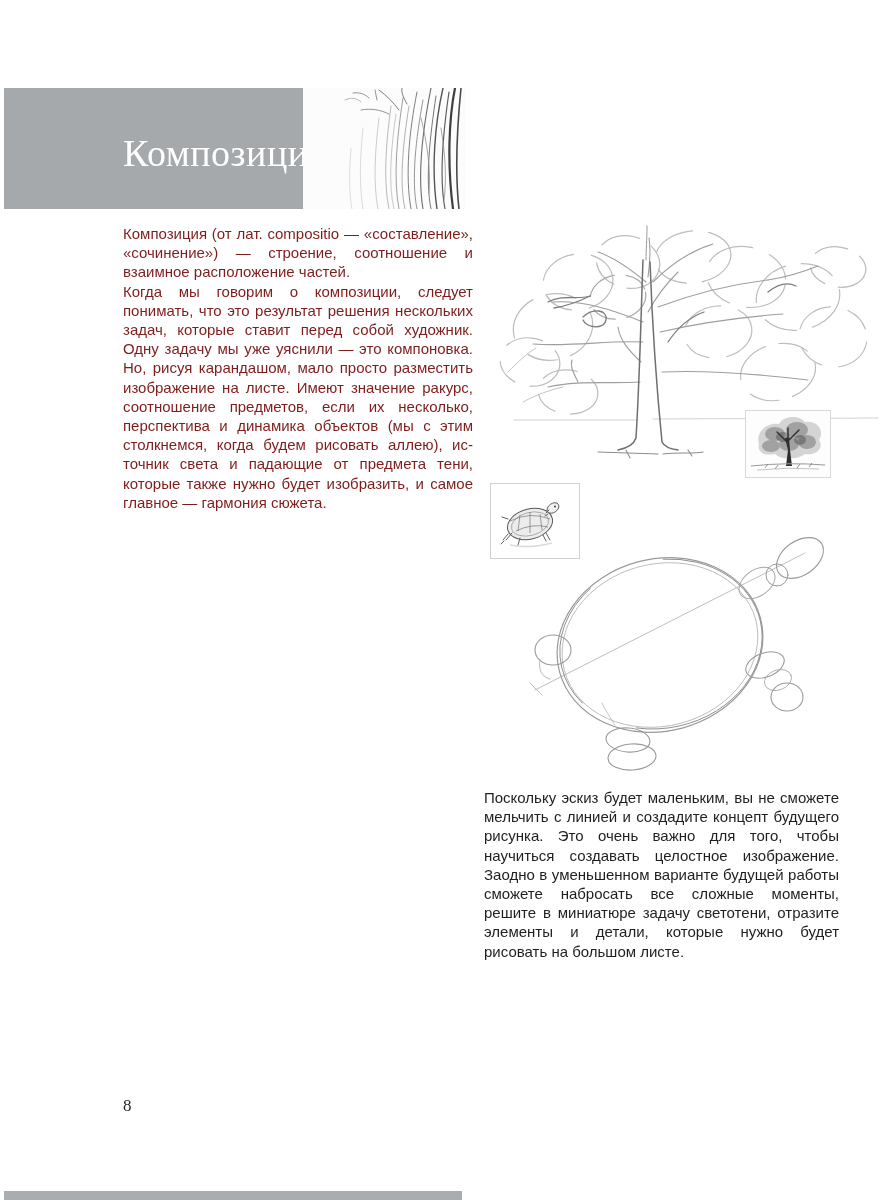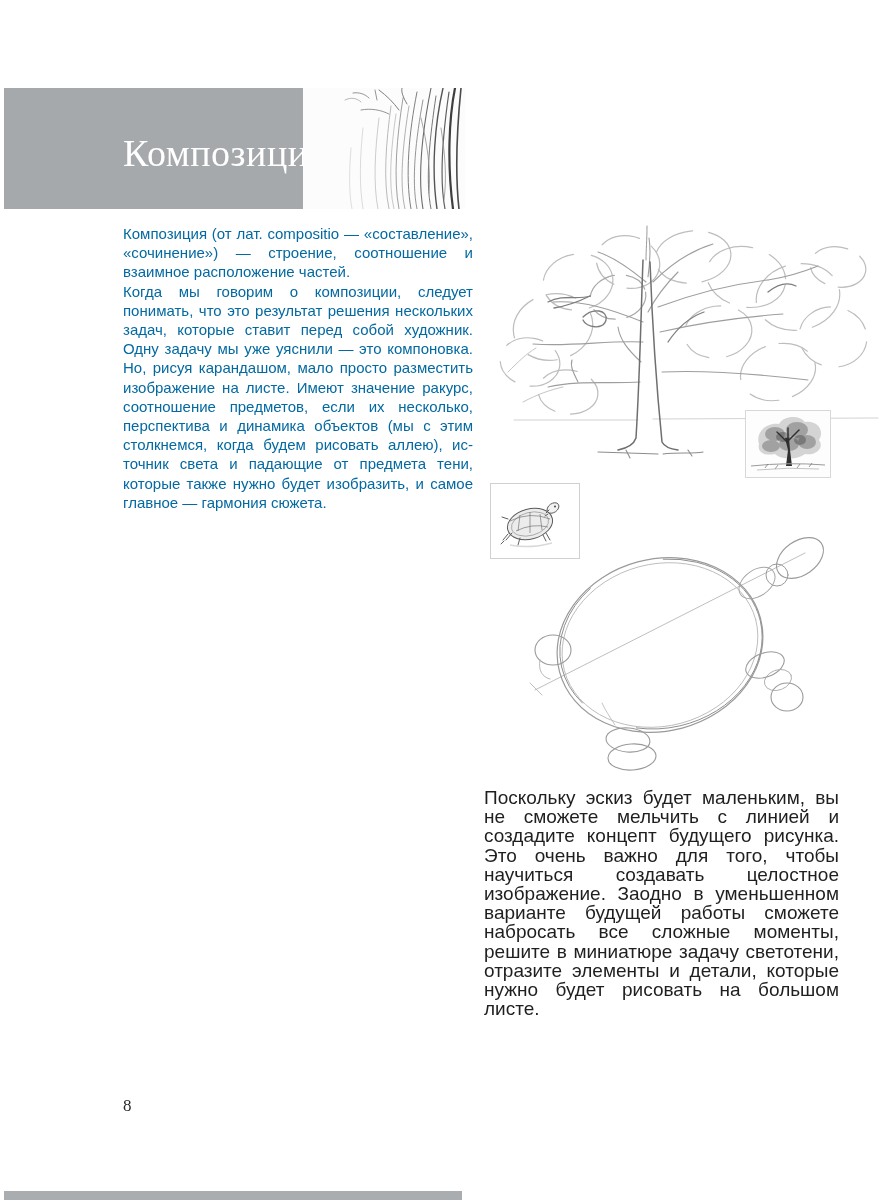--- a/index.html
+++ b/index.html
@@ -17,26 +17,26 @@
     font-family:"Liberation Serif","DejaVu Serif",serif;
     font-weight:400;font-size:38px;line-height:1;color:#ffffff;
     letter-spacing:.5px;white-space:nowrap;
   }
   .banner-art{
     position:absolute;right:0;top:0;width:162px;height:121px;background:#fcfcfc;
   }
   
   .col-left{
     position:absolute;left:123px;top:224px;width:350px;
-    font-size:15px;line-height:19.2px;color:#0369a1;text-align:justify;
+    font-size:15px;line-height:19.2px;color:#7f1d1d;text-align:justify;
   }
   .col-left p{margin:0;}
   .col-right{
     position:absolute;left:484px;top:788px;width:355px;
-    font-size:19px;line-height:19.2px;color:#1f1f1f;text-align:justify;
+    font-size:15px;line-height:19.2px;color:#1f1f1f;text-align:justify;
   }
   .col-right p{margin:0;}
   
   .fig{position:absolute;}
   .fig-tree-sketch{left:478px;top:222px;width:402px;height:255px;}
   .fig-tree-thumb{left:745px;top:410px;width:86px;height:68px;}
   .fig-turtle-thumb{left:490px;top:483px;width:90px;height:76px;}
   .fig-turtle-sketch{left:510px;top:535px;width:375px;height:245px;}
   
   .page-number{

